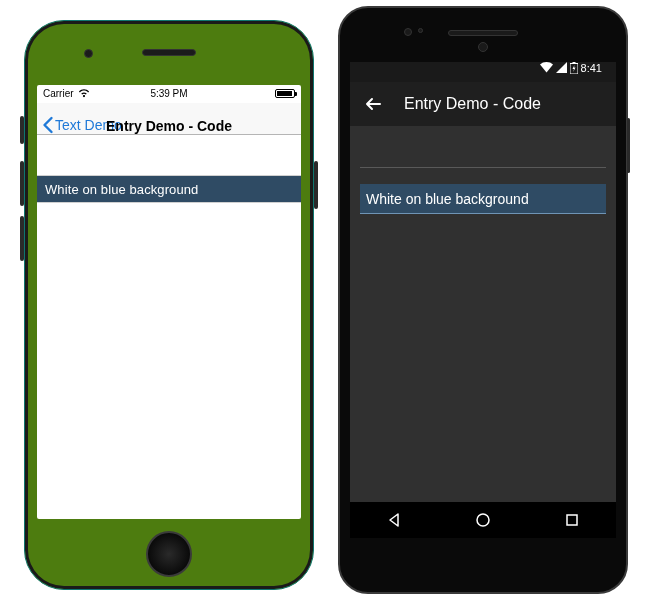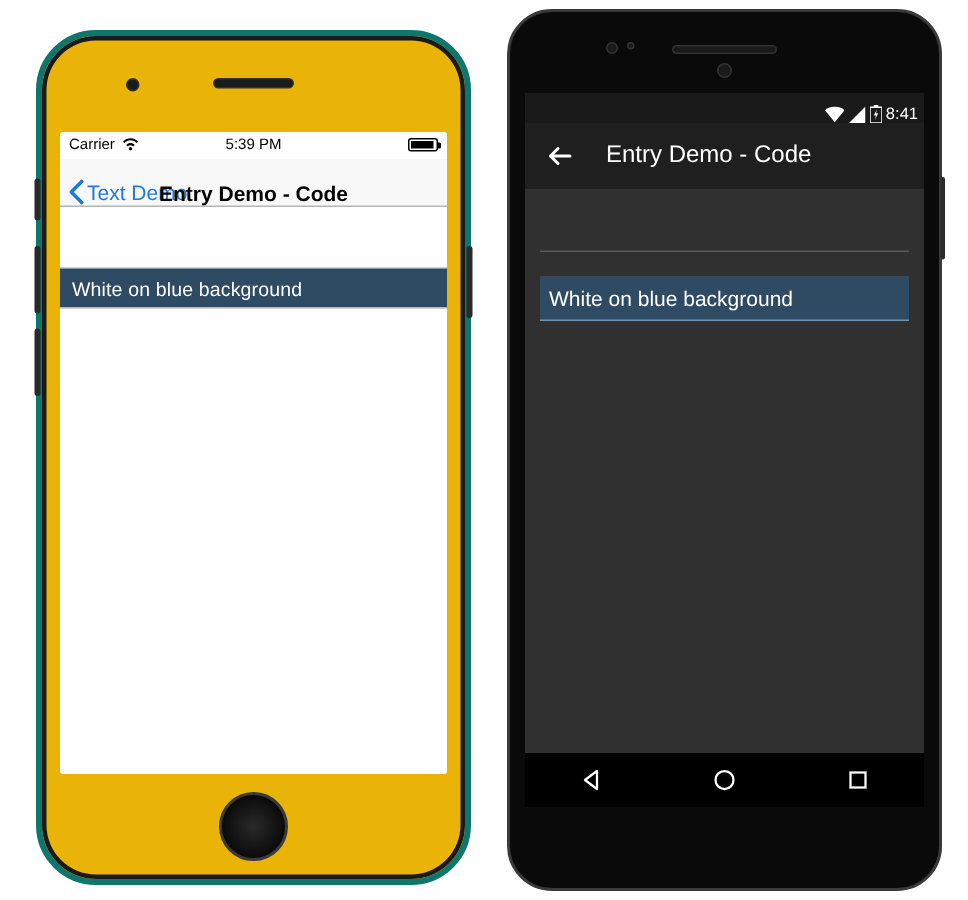--- a/index.html
+++ b/index.html
@@ -11,23 +11,23 @@
       position: relative;
     }
 
     
     .iphone {
       position: absolute;
       left: 24px;
       top: 20px;
       width: 290px;
       height: 570px;
-      background: #eab308;
+      background: #4d7c0f;
       border-radius: 40px;
-      border: 4px solid #0f766e;
+      border: 1px solid #0f766e;
       box-shadow: inset 0 0 0 3px #1a1a1a;
     }
     .iphone .side-btn {
       position: absolute;
       background: #2a2a2a;
       border-radius: 2px;
     }
     .iphone .sb1 { left:-5px; top:95px;  width:4px; height:28px; }
     .iphone .sb2 { left:-5px; top:140px; width:4px; height:45px; }
     .iphone .sb3 { left:-5px; top:195px; width:4px; height:45px; }
@@ -105,21 +105,21 @@
       border:2px solid #3a3a3a;
     }
     .android .sbR{position:absolute;right:-4px;top:110px;width:3px;height:55px;background:#2a2a2a;border-radius:2px}
     .android .speaker{position:absolute;top:22px;left:50%;transform:translateX(-50%);width:70px;height:6px;background:#1a1a1a;border-radius:3px;border:1px solid #333}
     .android .cam{position:absolute;top:34px;left:50%;transform:translateX(-50%);width:10px;height:10px;border-radius:50%;background:#1a1a1a;border:1px solid #333}
     .android .sens1{position:absolute;top:20px;left:64px;width:8px;height:8px;border-radius:50%;background:#1a1a1a;border:1px solid #333}
     .android .sens2{position:absolute;top:20px;left:78px;width:5px;height:5px;border-radius:50%;background:#1a1a1a;border:1px solid #333}
     .android .screen{position:absolute;top:54px;left:10px;right:10px;bottom:54px;background:#303030;overflow:hidden}
 
     
-    .adr-status{height:20px;background:#1a1a1a;color:#fff;font-size:11px;display:flex;justify-content:flex-end;align-items:flex-end;padding:0 4px;gap:3px}
+    .adr-status{height:20px;background:#1a1a1a;color:#fff;font-size:11px;display:flex;justify-content:flex-end;align-items:flex-start;padding:0 14px;gap:3px}
     .adr-status svg{display:block}
 
     
     .adr-tb{height:44px;background:#1f1f1f;color:#fff;display:flex;align-items:center;padding:0 14px;gap:22px}
     .adr-tb .arrow svg{display:block}
     .adr-tb-title{font-size:16px;font-weight:500}
 
     .adr-content{padding:14px 10px 0}
     .adr-entry-empty{height:28px;border-bottom:1px solid #595959}
     .adr-entry-filled{margin-top:16px;height:30px;background:#2f4b64;color:#fff;font-size:14px;display:flex;align-items:center;padding:0 6px;border-bottom:1px solid #6f94b5}

